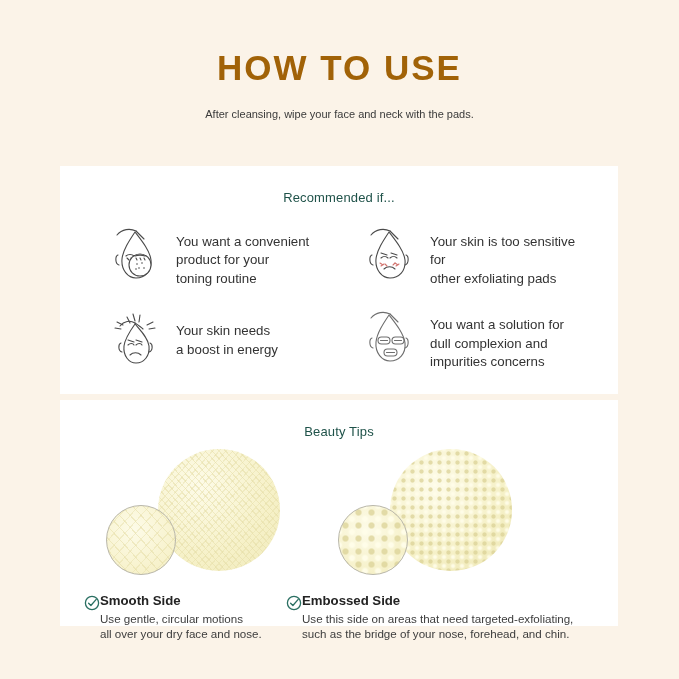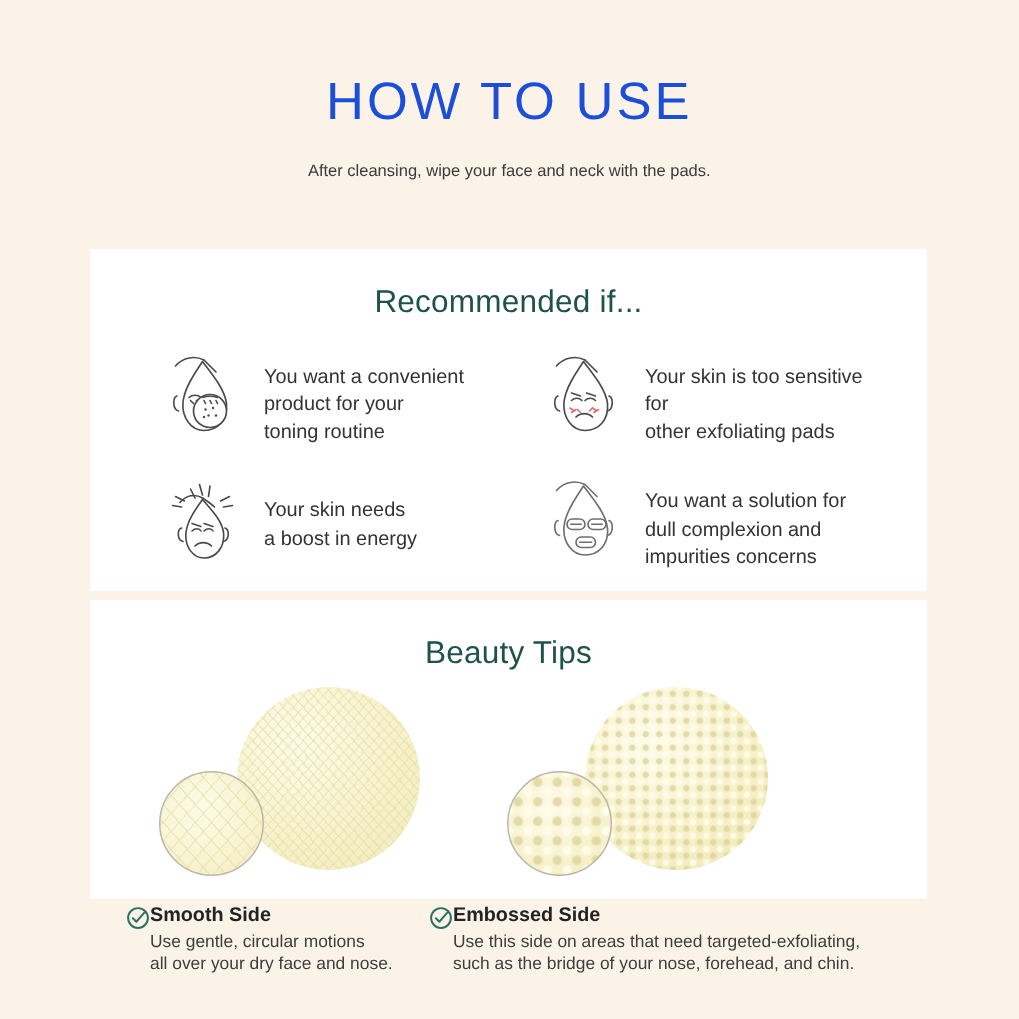--- a/index.html
+++ b/index.html
@@ -9,38 +9,38 @@
     font-family:"Liberation Sans", sans-serif;
     color:#2b2b2b;
     overflow:hidden;
     position:relative;
   }
   .page{position:absolute;inset:0;}
 
   
   .header{padding-top:50px;text-align:center;}
   .title{
-    font-size:35px;letter-spacing:2.0px;font-weight:400;
-    color:#1d4ed8;line-height:1;margin:0 0 18px 0;
+    font-size:35px;letter-spacing:2.0px;font-weight:700;
+    color:#a16207;line-height:1;margin:0 0 18px 0;
   }
   .subtitle{
     font-size:11px;line-height:22px;color:#3a3a3a;font-weight:400;
     margin:0;
   }
   .subtitle span{display:block;}
 
   
   .panel{
     position:absolute;left:60px;width:558px;background:#ffffff;
   }
   #panel-recommended{top:166px;height:228px;}
-  #panel-tips{top:400px;height:199px;}
+  #panel-tips{top:400px;height:226px;}
 
   .panel-heading{
-    text-align:center;color:#1f5249;font-size:21px;font-weight:400;
+    text-align:center;color:#1f5249;font-size:13px;font-weight:400;
     margin:0;padding-top:24px;letter-spacing:.15px;
   }
 
   
   .rec-grid{
     display:grid;grid-template-columns:1fr 1fr;
     column-gap:4px;row-gap:10px;
     padding:20px 24px 0 46px;
     gap:20px;
   }

